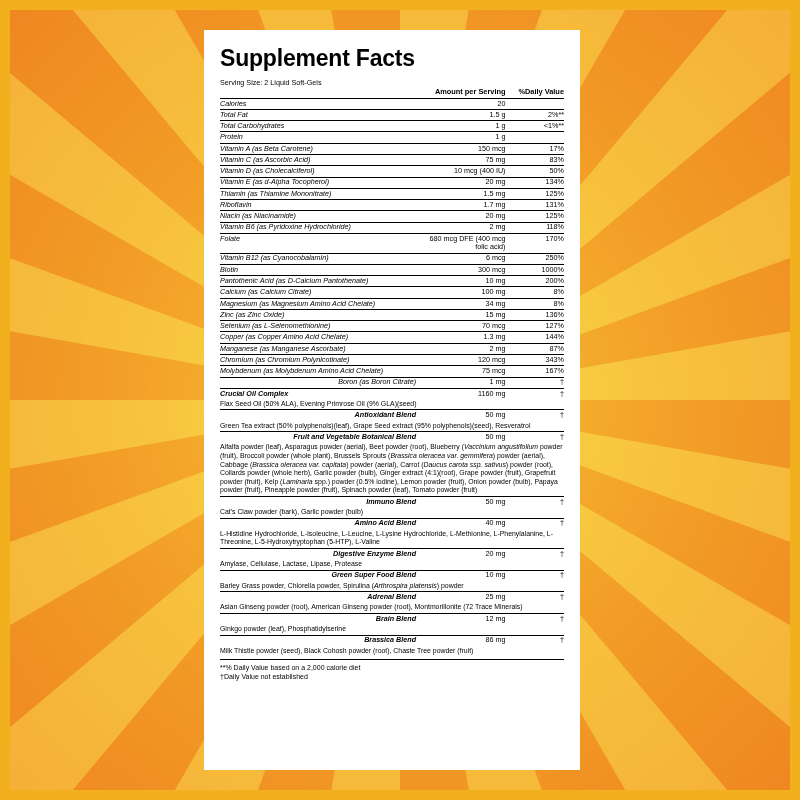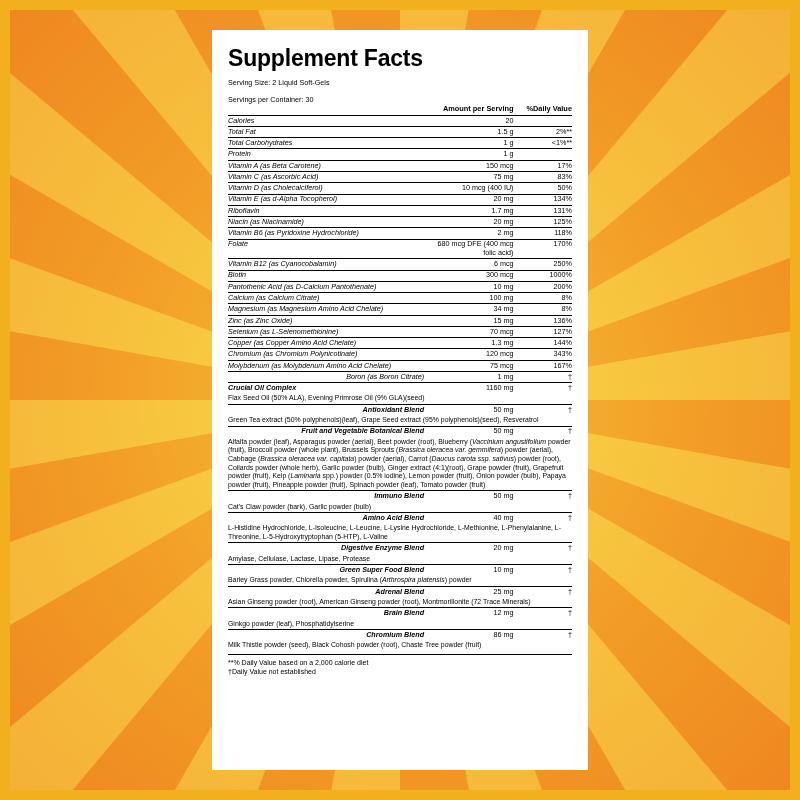--- a/index.html
+++ b/index.html
@@ -39,21 +39,21 @@
     position: absolute;
     inset: 0;
     border: 10px solid #f2b01e;
     box-sizing: border-box;
     pointer-events: none;
   }
 
   
   #panel {
     position: absolute;
-    left: 212px;
+    left: 204px;
     top: 30px;
     width: 376px;
     height: 740px;
     background: #ffffff;
     box-sizing: border-box;
     padding: 14px 16px 10px 16px;
     color: #000;
   }
 
   .title {
@@ -153,21 +153,20 @@
           <path d="M800,800 L355.4,-421.6 L574.3,-480.3 Z" fill="#f9d84a" opacity="0.55"></path>
           <path d="M800,800 L574.3,-480.3 L800.0,-500.0 Z" fill="#f0941f" opacity="0.35"></path>
         </g>
     </svg>
   </div>
   <div id="frame-border"></div>
 
   <div id="panel">
     <div class="title">Supplement Facts</div>
     <div class="serving-line">Serving Size:  2 Liquid Soft-Gels</div>
-    <div class="serving-line">Servings per Container:  30</div>
 
     <table class="facts">
       <tbody id="table-body">
           <tr class="hdr">
             <td class="c-name"></td>
             <td class="c-amt">Amount per Serving</td>
             <td class="c-dv">%Daily Value</td>
           </tr>
           <tr class="rule-top">
             <td class="c-name">Calories</td>
@@ -203,20 +202,25 @@
             <td class="c-name">Vitamin D (as Cholecalciferol)</td>
             <td class="c-amt">10 mcg (400 IU)</td>
             <td class="c-dv">50%</td>
           </tr>
           <tr class="rule-top">
             <td class="c-name">Vitamin E (as d-Alpha Tocopherol)</td>
             <td class="c-amt">20 mg</td>
             <td class="c-dv">134%</td>
           </tr>
           <tr class="rule-top">
+            <td class="c-name">Thiamin (as Thiamine Mononitrate)</td>
+            <td class="c-amt">1.5 mg</td>
+            <td class="c-dv">125%</td>
+          </tr>
+          <tr class="rule-top">
             <td class="c-name">Riboflavin</td>
             <td class="c-amt">1.7 mg</td>
             <td class="c-dv">131%</td>
           </tr>
           <tr class="rule-top">
             <td class="c-name">Niacin (as Niacinamide)</td>
             <td class="c-amt">20 mg</td>
             <td class="c-dv">125%</td>
           </tr>
           <tr class="rule-top">
@@ -263,20 +267,25 @@
             <td class="c-name">Selenium (as L-Selenomethionine)</td>
             <td class="c-amt">70 mcg</td>
             <td class="c-dv">127%</td>
           </tr>
           <tr class="rule-top">
             <td class="c-name">Copper (as Copper Amino Acid Chelate)</td>
             <td class="c-amt">1.3 mg</td>
             <td class="c-dv">144%</td>
           </tr>
           <tr class="rule-top">
+            <td class="c-name">Manganese (as Manganese Ascorbate)</td>
+            <td class="c-amt">2 mg</td>
+            <td class="c-dv">87%</td>
+          </tr>
+          <tr class="rule-top">
             <td class="c-name">Chromium (as Chromium Polynicotinate)</td>
             <td class="c-amt">120 mcg</td>
             <td class="c-dv">343%</td>
           </tr>
           <tr class="rule-top">
             <td class="c-name">Molybdenum (as Molybdenum Amino Acid Chelate)</td>
             <td class="c-amt">75 mcg</td>
             <td class="c-dv">167%</td>
           </tr>
           <tr class="rule-thick">
@@ -350,21 +359,21 @@
           </tr>
           <tr class="rule-thick">
             <td class="c-name bold">Brain Blend</td>
             <td class="c-amt">12 mg</td>
             <td class="c-dv">†</td>
           </tr>
           <tr>
             <td class="sub" colspan="3">Ginkgo powder (leaf), Phosphatidylserine</td>
           </tr>
           <tr class="rule-thick">
-            <td class="c-name bold">Chromium Blend</td>
+            <td class="c-name bold">Brassica Blend</td>
             <td class="c-amt">86 mg</td>
             <td class="c-dv">†</td>
           </tr>
           <tr>
             <td class="sub" colspan="3">Milk Thistle powder (seed), Black Cohosh powder (root), Chaste Tree powder (fruit)</td>
           </tr>
         </tbody>
     </table>
 
     <div class="footnotes">

